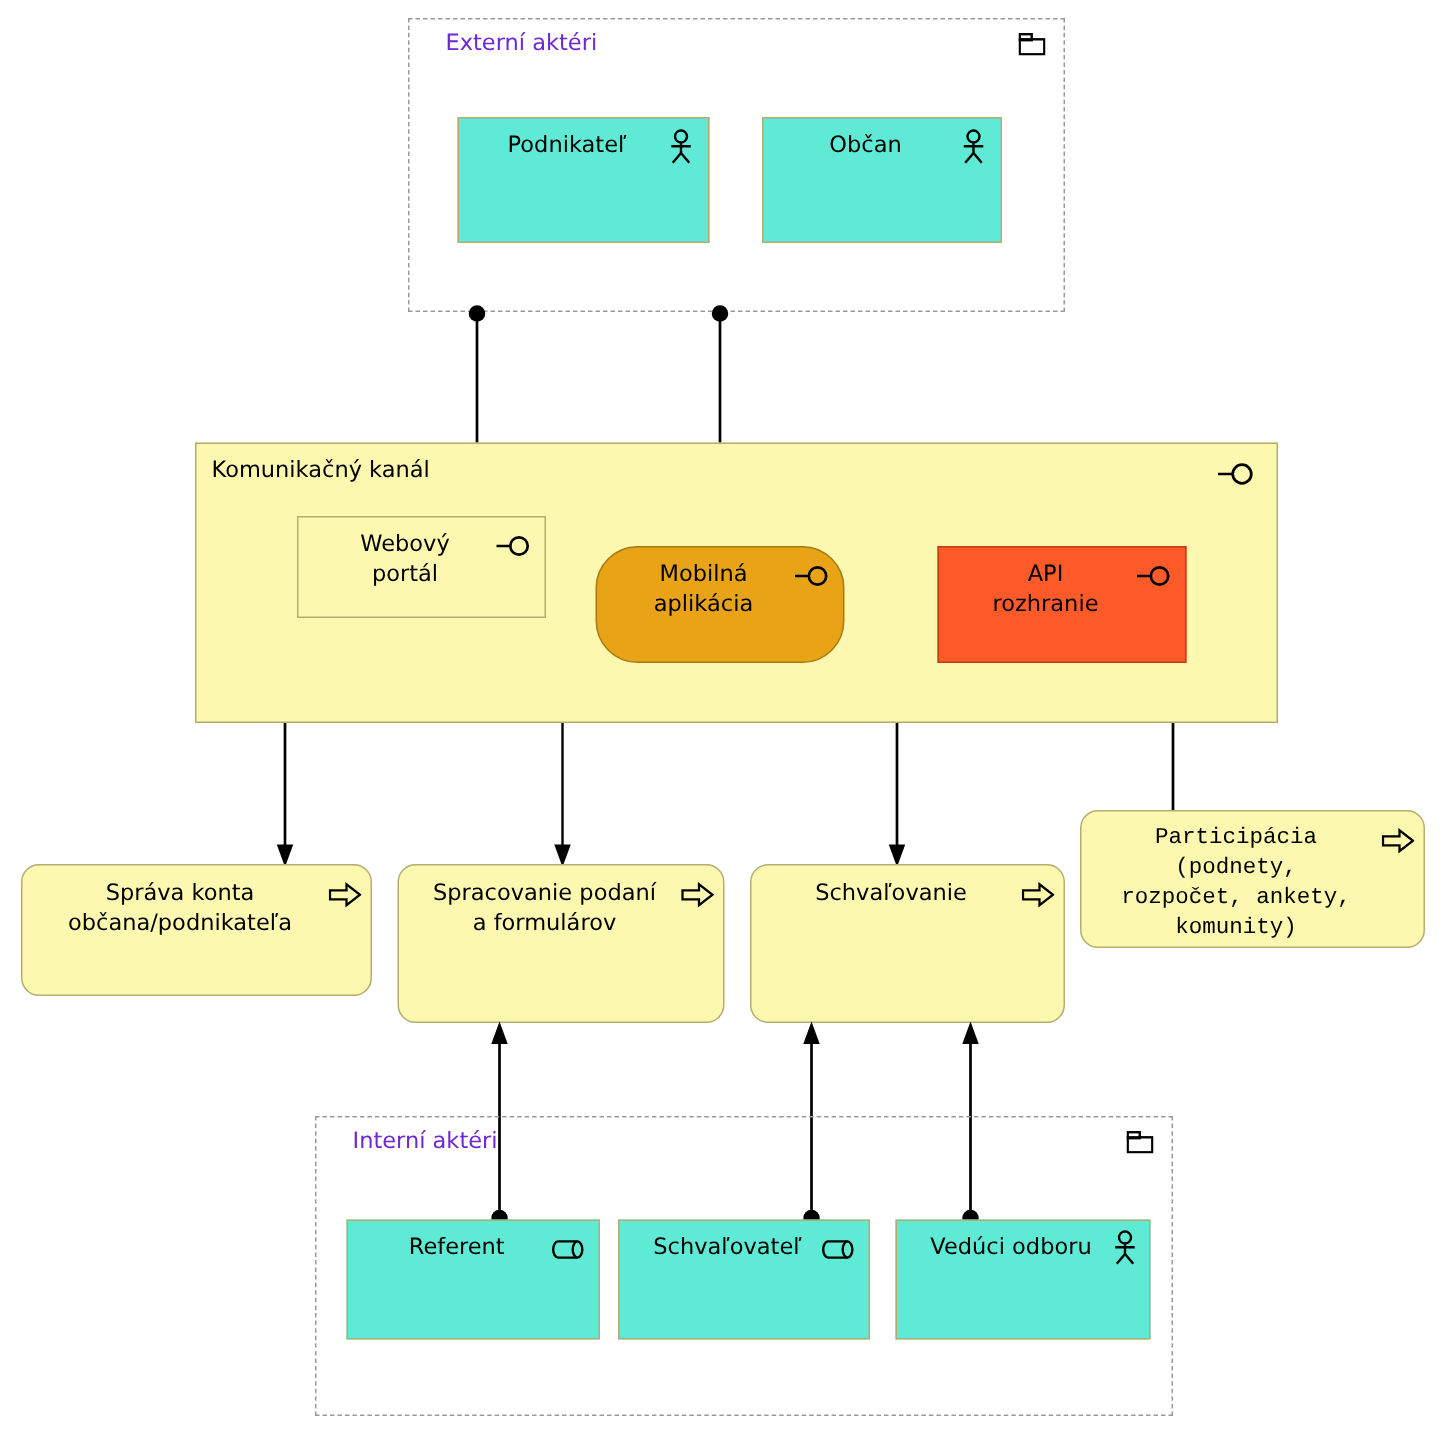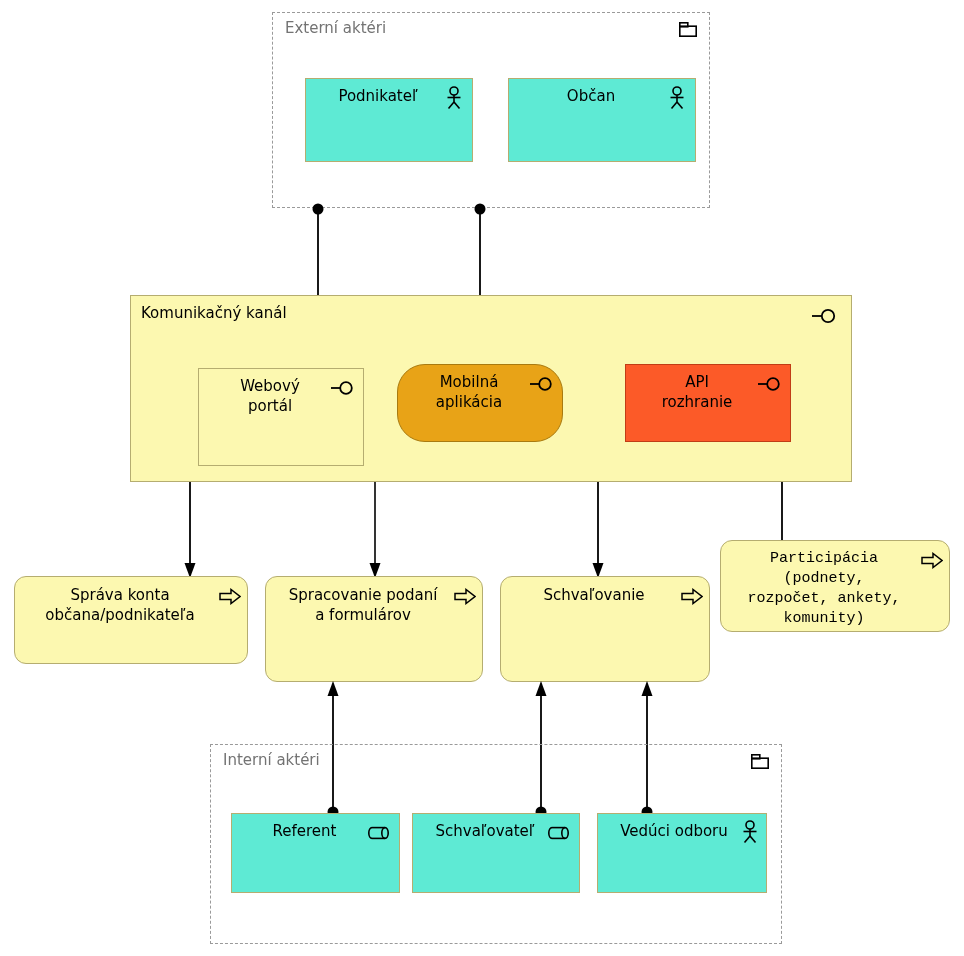--- a/index.html
+++ b/index.html
@@ -23,24 +23,24 @@
   
   .group {
     position: absolute;
     border: 1.4px dashed #9a9a9a;
     background: transparent;
     box-sizing: border-box;
   }
   .group-label {
     position: absolute;
     top: 6px;
-    left: 12px;
+    left: 24px;
     font-size: 15px;
     line-height: 18px;
-    color: #737373;
+    color: #6d28d9;
     white-space: nowrap;
   }
   .group-icon {
     position: absolute;
     top: 9px;
     right: 12px;
     width: 18px;
     height: 15px;
   }
 
@@ -151,21 +151,21 @@
       <svg viewBox="0 0 22 24" width="22" height="24">
         <circle cx="11" cy="5" r="4" fill="none" stroke="#000" stroke-width="1.6"></circle>
         <line x1="11" y1="9" x2="11" y2="16" stroke="#000" stroke-width="1.6"></line>
         <line x1="4.5" y1="11.5" x2="17.5" y2="11.5" stroke="#000" stroke-width="1.6"></line>
         <line x1="11" y1="16" x2="5.5" y2="22.5" stroke="#000" stroke-width="1.6"></line>
         <line x1="11" y1="16" x2="16.5" y2="22.5" stroke="#000" stroke-width="1.6"></line>
       </svg>
     </span>
   </div>
 
-  <div class="node" style="left:508px; top:78px; width:188px; height:84px;">
+  <div class="node" style="left:508px; top:78px; width:160px; height:84px;">
     <div class="node-label">Občan</div>
     <span class="node-icon">
       <svg viewBox="0 0 22 24" width="22" height="24">
         <circle cx="11" cy="5" r="4" fill="none" stroke="#000" stroke-width="1.6"></circle>
         <line x1="11" y1="9" x2="11" y2="16" stroke="#000" stroke-width="1.6"></line>
         <line x1="4.5" y1="11.5" x2="17.5" y2="11.5" stroke="#000" stroke-width="1.6"></line>
         <line x1="11" y1="16" x2="5.5" y2="22.5" stroke="#000" stroke-width="1.6"></line>
         <line x1="11" y1="16" x2="16.5" y2="22.5" stroke="#000" stroke-width="1.6"></line>
       </svg>
     </span>
@@ -191,21 +191,21 @@
   <div class="container-box" style="left:130px; top:295px; width:722px; height:187px;">
     <div class="container-label">Komunikačný kanál</div>
     <span class="container-icon">
       <svg viewBox="0 0 30 20" width="30" height="20">
         <line x1="1" y1="10" x2="11" y2="10" stroke="#000" stroke-width="1.8"></line>
         <circle cx="17" cy="10" r="6.2" fill="none" stroke="#000" stroke-width="1.8"></circle>
       </svg>
     </span>
   </div>
 
-  <div class="node fill-plain" style="left:198px; top:368px; width:166px; height:98px;padding-left:28px;">
+  <div class="node fill-plain" style="left:198px; top:344px; width:166px; height:68px;padding-left:28px;">
     <div class="node-label">Webový
 portál</div>
     <span class="node-icon" style="top:10px; right:5px; width:28px; height:18px;">
       <svg viewBox="0 0 28 18" width="28" height="18">
         <line x1="1" y1="9" x2="10" y2="9" stroke="#000" stroke-width="1.8"></line>
         <circle cx="16" cy="9" r="5.8" fill="none" stroke="#000" stroke-width="1.8"></circle>
       </svg>
     </span>
   </div>
 

